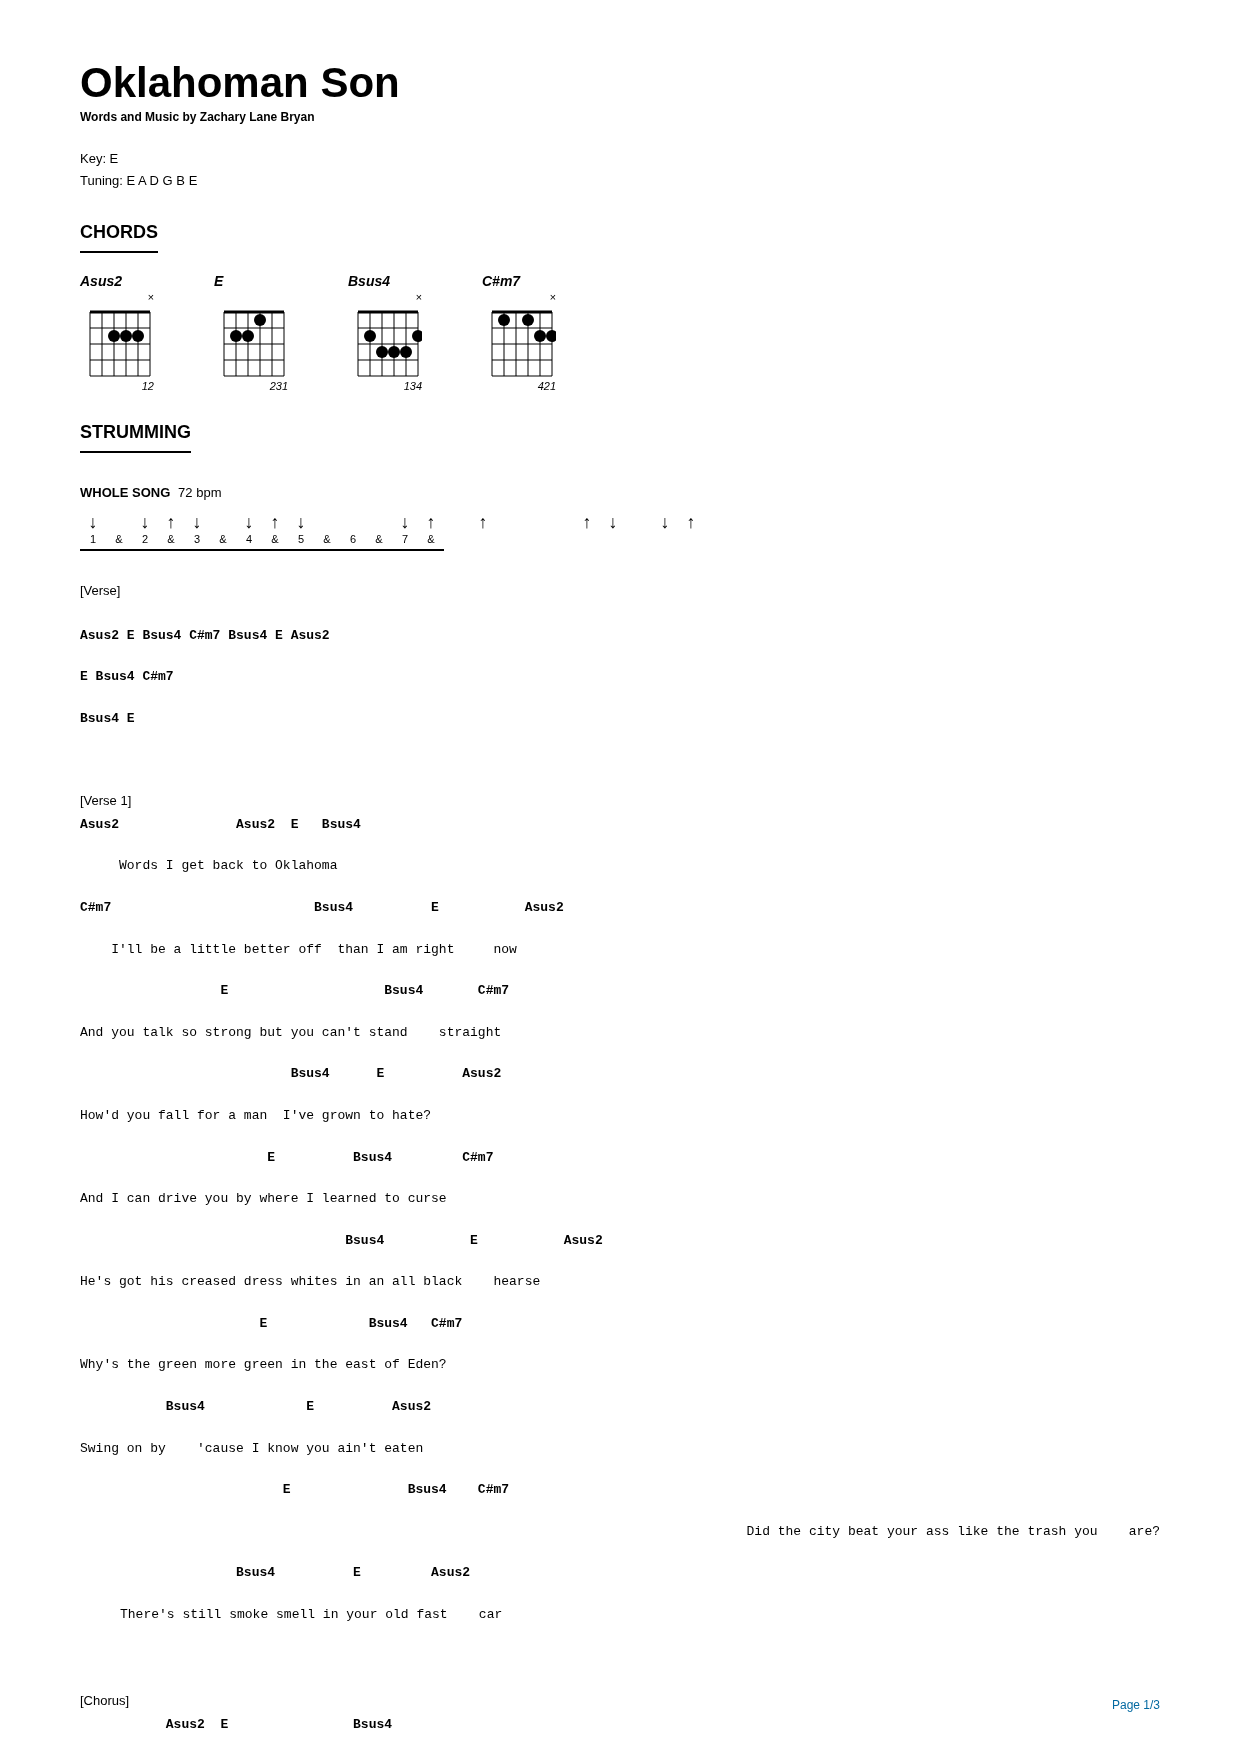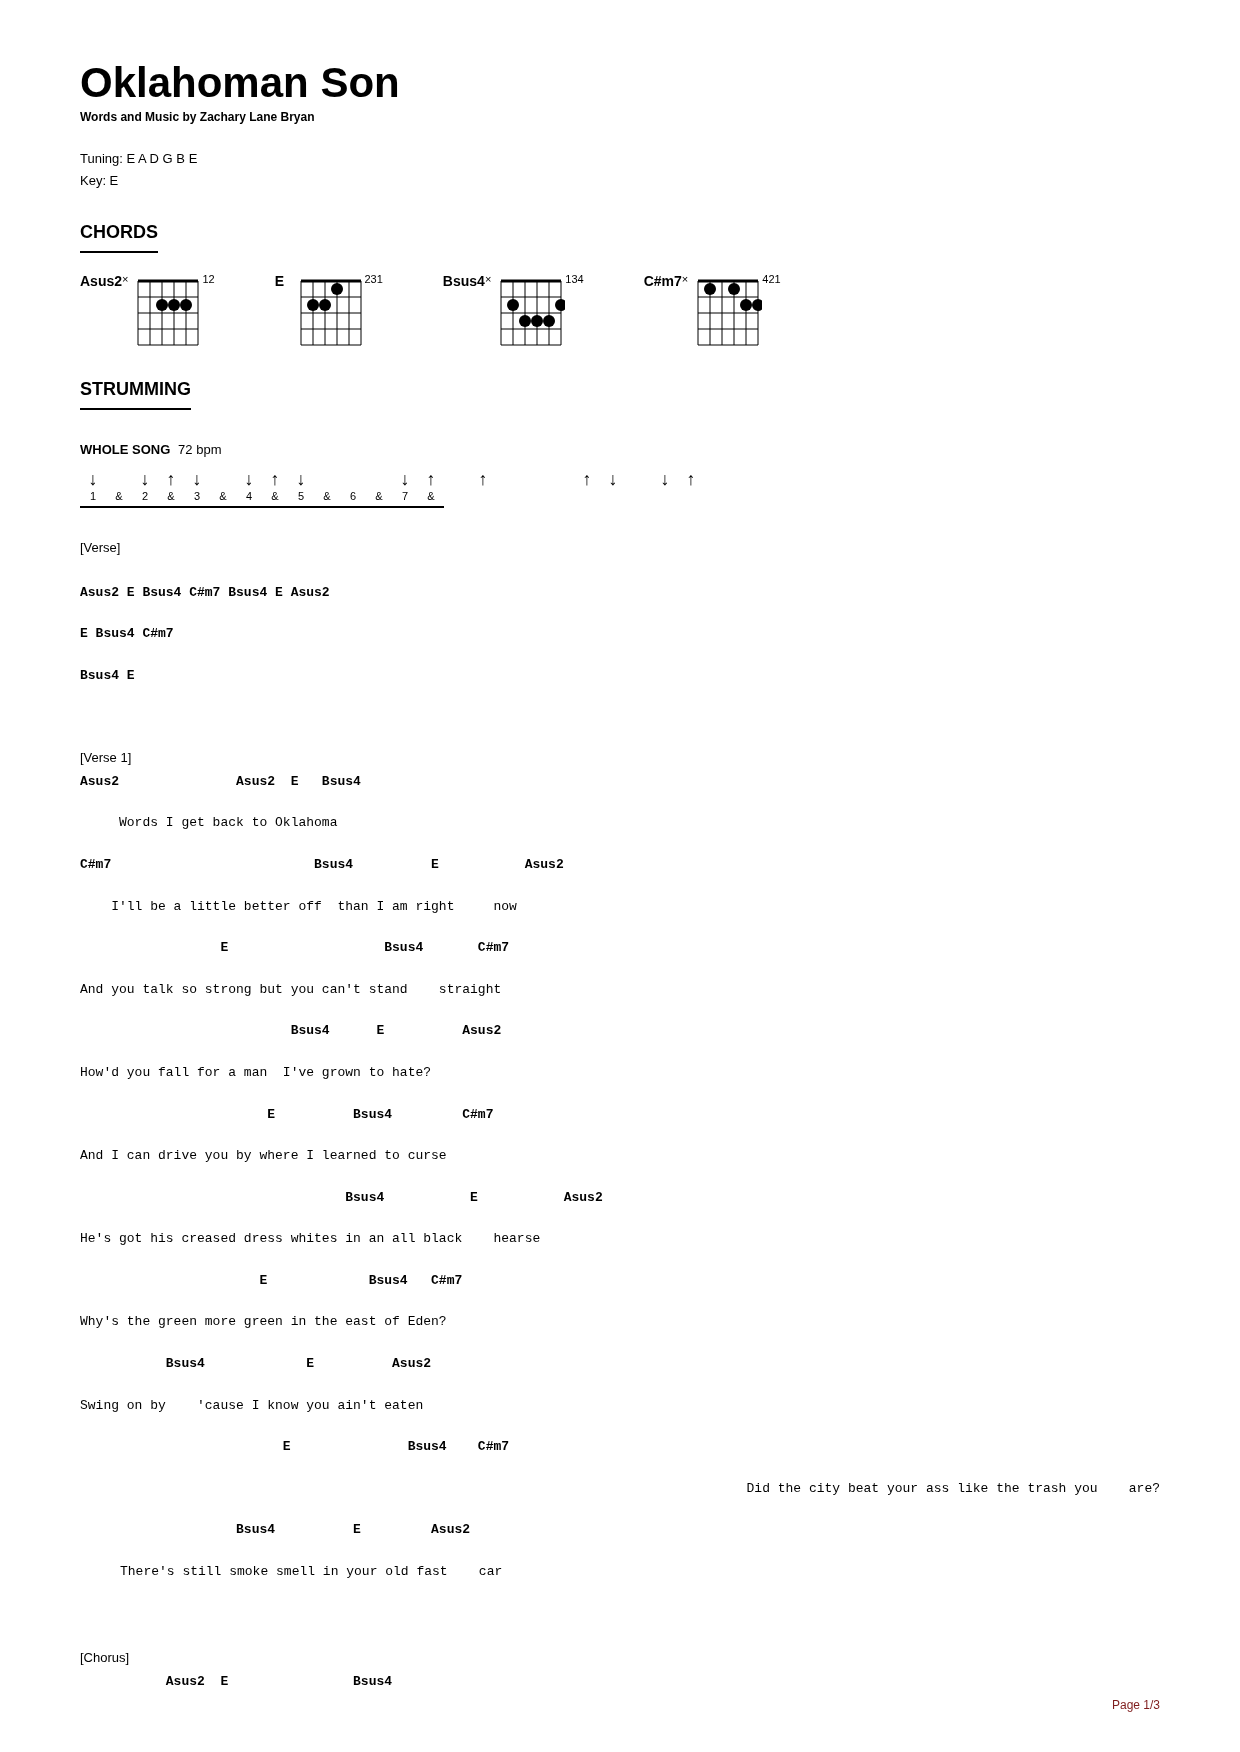--- a/index.html
+++ b/index.html
@@ -88,29 +88,30 @@
     .lyrics-block .chord-line {
       font-weight: bold;
     }
 
     .page-number {
       position: fixed;
       bottom: 40px;
       right: 80px;
       font-family: Arial, Helvetica, sans-serif;
       font-size: 12px;
-      color: #7f1d1d;
+      color: #0369a1;
     }
 
     
     .chord-wrap {
       display: flex;
-      flex-direction: row;
-      align-items: flex-start;
+      flex-direction: column;
+      align-items: flex-end;
       margin-right: 10px;
+      font-style: italic;
     }
 
     .arrow-row {
       display: flex;
       gap: 0;
     }
 
     .strum-cell {
       width: 26px;
       text-align: center;
@@ -141,22 +142,22 @@
       height: 4px;
       border-bottom: 2px solid #000;
     }
   </style>
 </head>
 <body>
 
 <h1 class="song-title">Oklahoman Son</h1>
 <div class="song-author">Words and Music by Zachary Lane Bryan</div>
 <div class="tuning-info">
+  <div>Key: E</div>
   <div>Tuning: E A D G B E</div>
-  <div>Key: E</div>
 </div>
 
 <div class="chords-section">
   <div class="section-heading">CHORDS</div>
   <div class="chord-diagrams">
 
     <div class="chord-wrap">
       <div class="chord-name">Asus2</div>
       <div style="font-size:11px;font-family:Arial;margin-bottom:1px;">×</div>
       <svg width="74" height="76">

